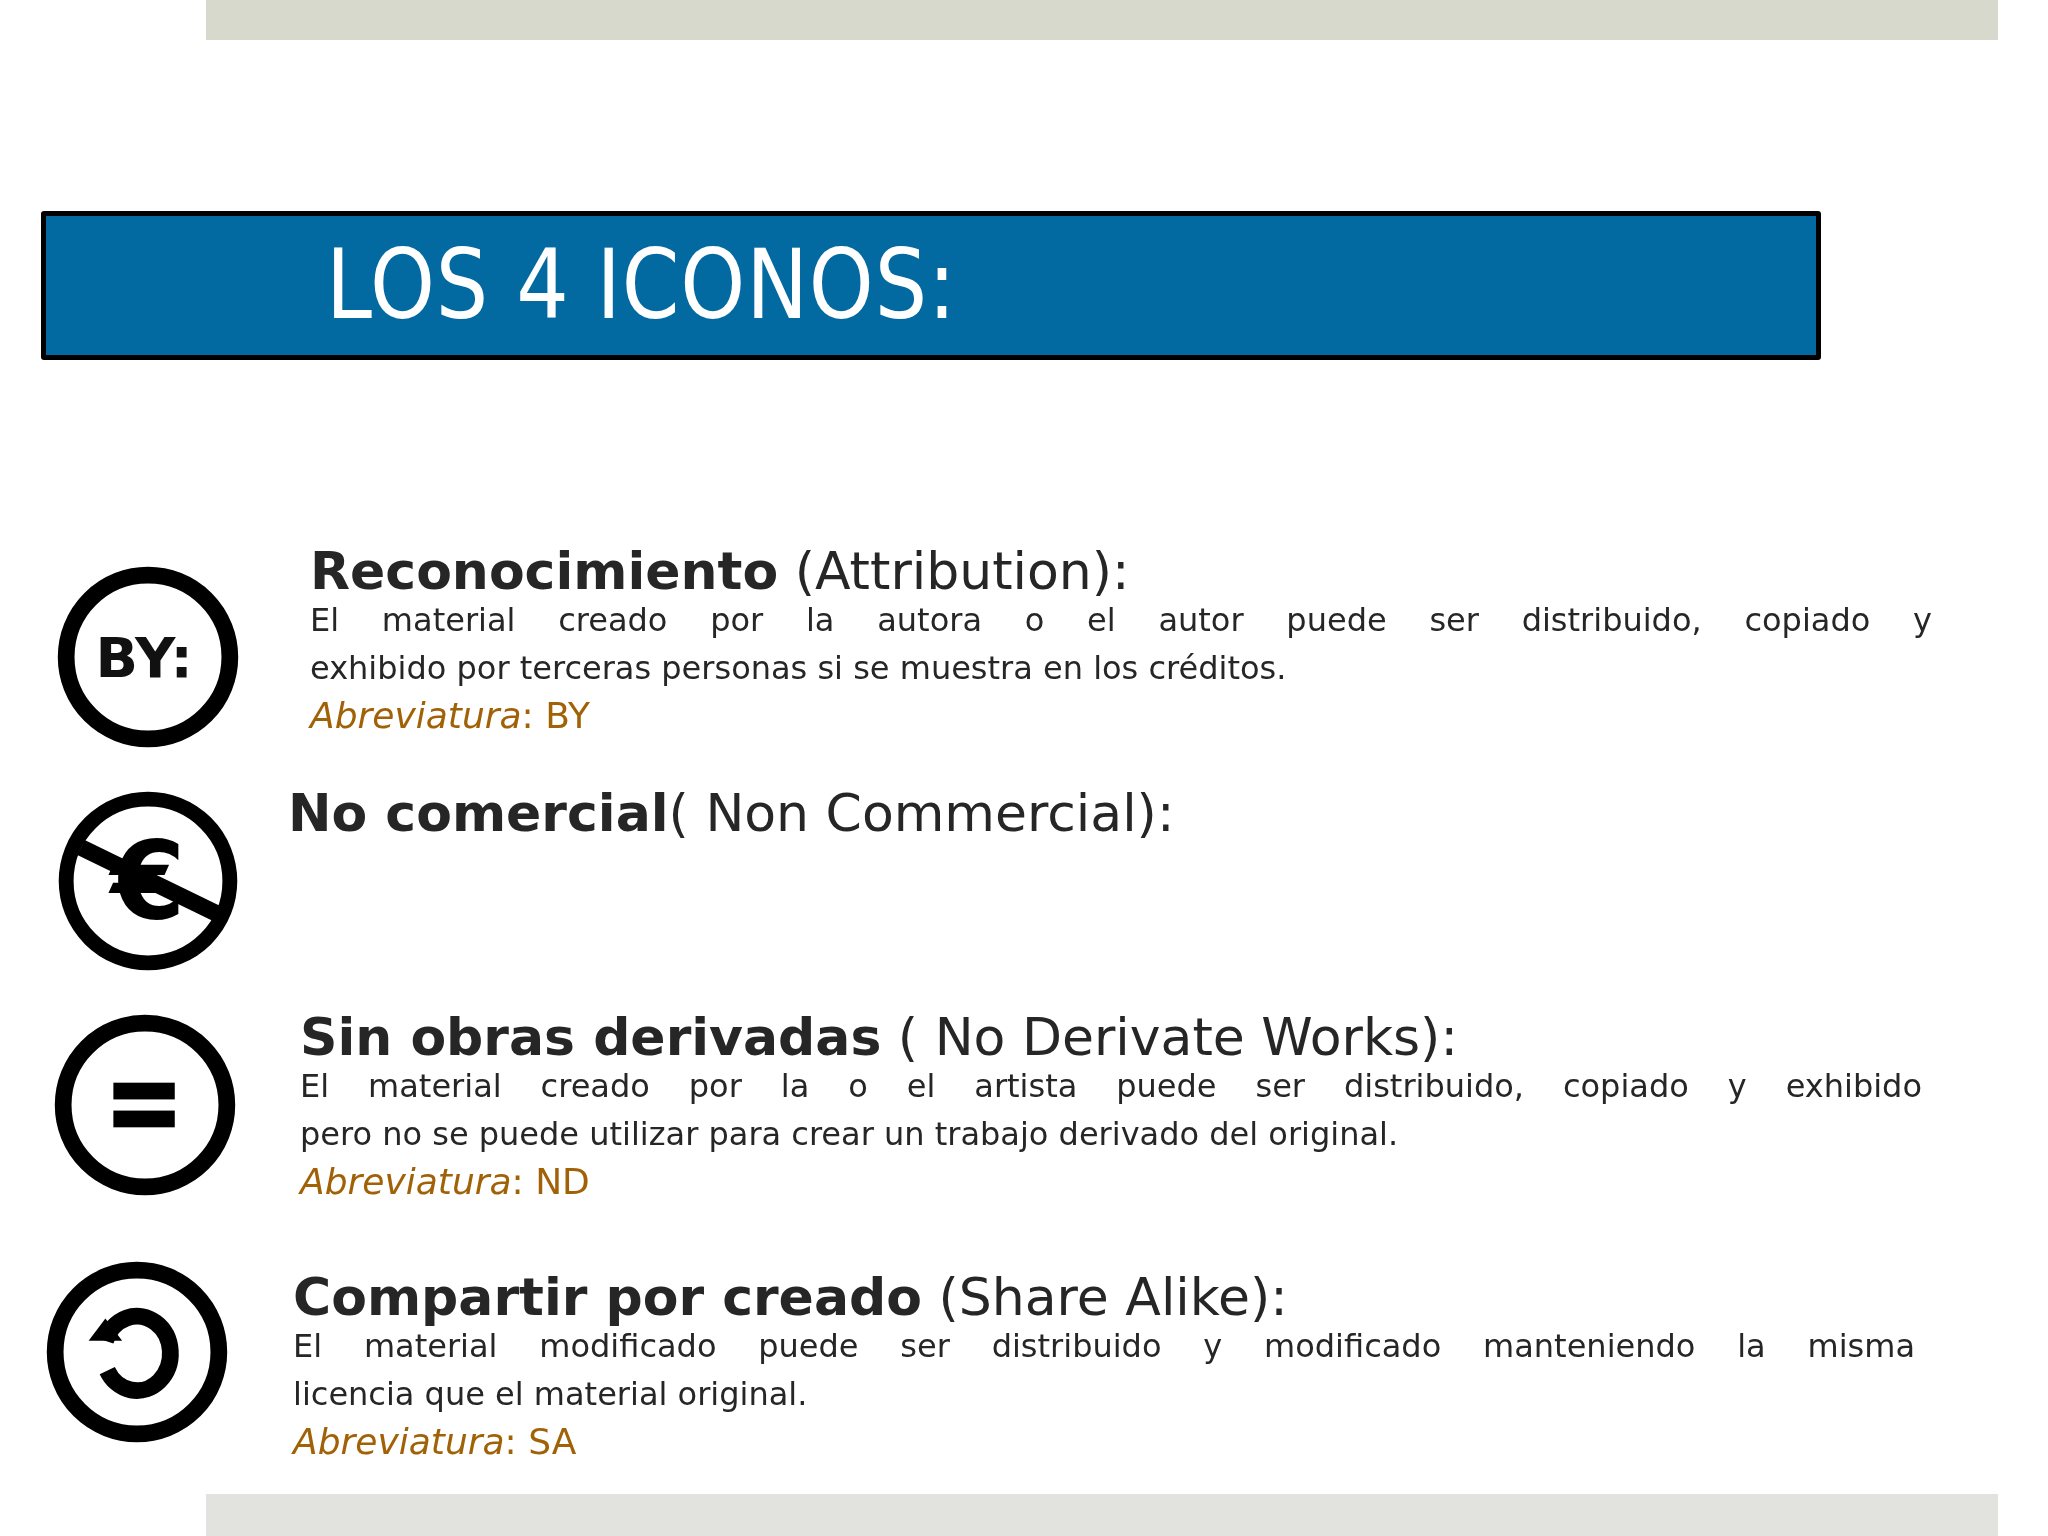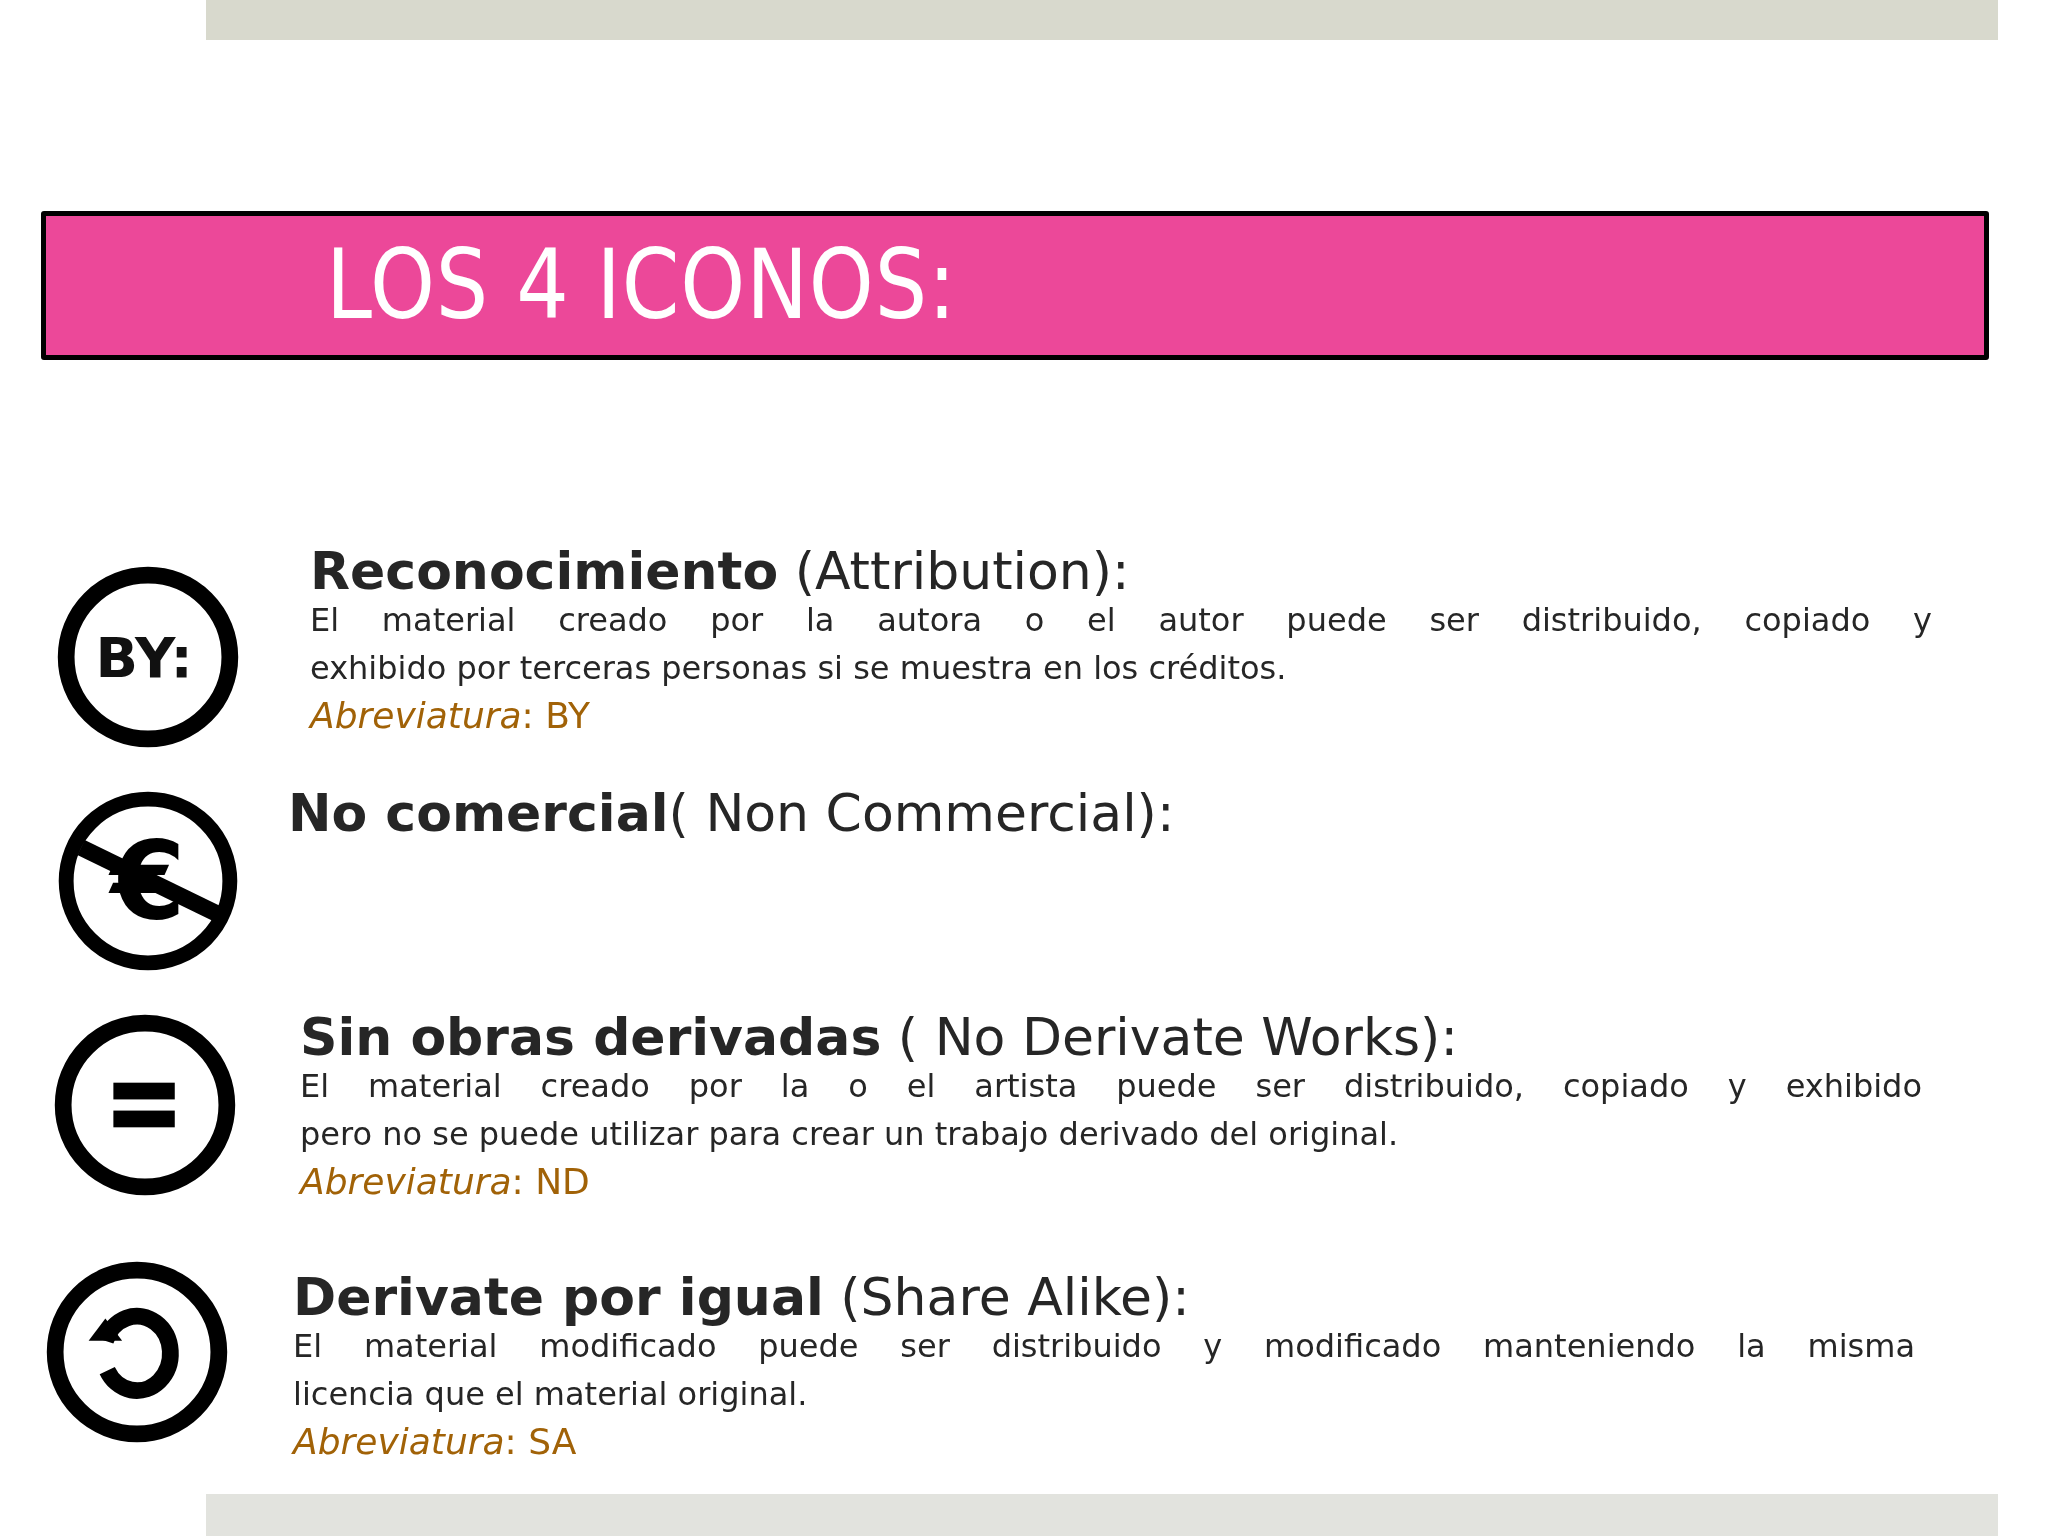--- a/index.html
+++ b/index.html
@@ -27,24 +27,24 @@
     }
     .band-bottom {
       top: 1494px;
       height: 42px;
       background: #e2e3de;
     }
     .title-box {
       position: absolute;
       left: 41px;
       top: 211px;
-      width: 1948px;
+      width: 1780px;
       height: 149px;
       box-sizing: border-box;
-      background: #ec4899;
+      background: #0369a1;
       border: 5px solid #000;
       border-radius: 3px;
     }
     .title-text {
       position: absolute;
       left: 280px;
       top: 14px;
       margin: 0;
       font-family: "DejaVu Sans", sans-serif;
       font-weight: normal;
@@ -173,21 +173,21 @@
 
 <div class="icon" style="left:44px; top:1259px;">
   <svg viewBox="0 0 100 100">
     <circle cx="50" cy="50" r="44" fill="#fff" stroke="#000" stroke-width="9"></circle>
     <path d="M 33 44 A 18 20 0 1 1 34 60" fill="none" stroke="#000" stroke-width="9"></path>
     <path d="M 24 44 L 42 44 L 33 32 Z" fill="#000"></path>
   </svg>
 </div>
 <div class="block" style="left:293px; top:1272px; width:1622px;">
   <div class="heading">
-    <span class="bold">Derivate por igual</span><span> (Share Alike):</span>
+    <span class="bold">Compartir por creado</span><span> (Share Alike):</span>
   </div>
   <div class="body">
     <span class="justify-line">
       <span style="width:100%; text-align:justify; text-align-last:justify; display:block; white-space:normal;">El material modificado puede ser distribuido y modificado manteniendo la misma</span>
     </span>
     <span class="line">licencia que el material original.</span>
   </div>
   <div class="abbr">
     <span class="italic">Abreviatura</span><span>: </span><span>SA</span>
   </div>

